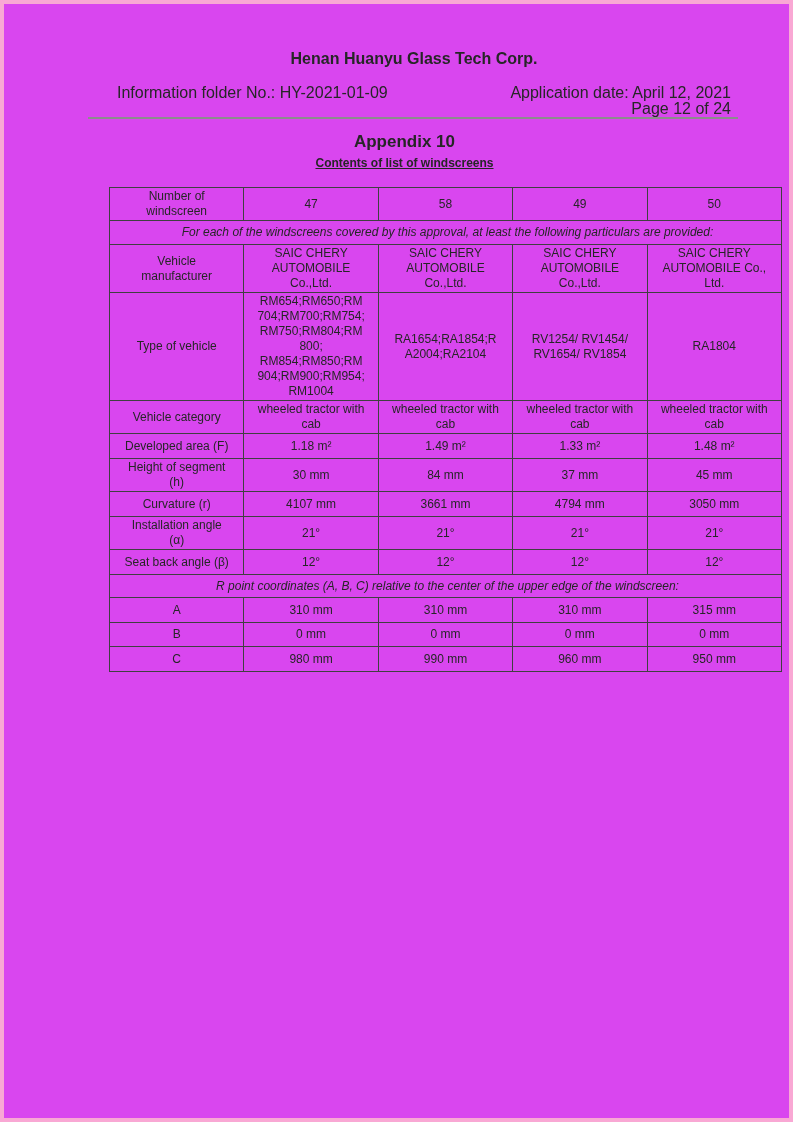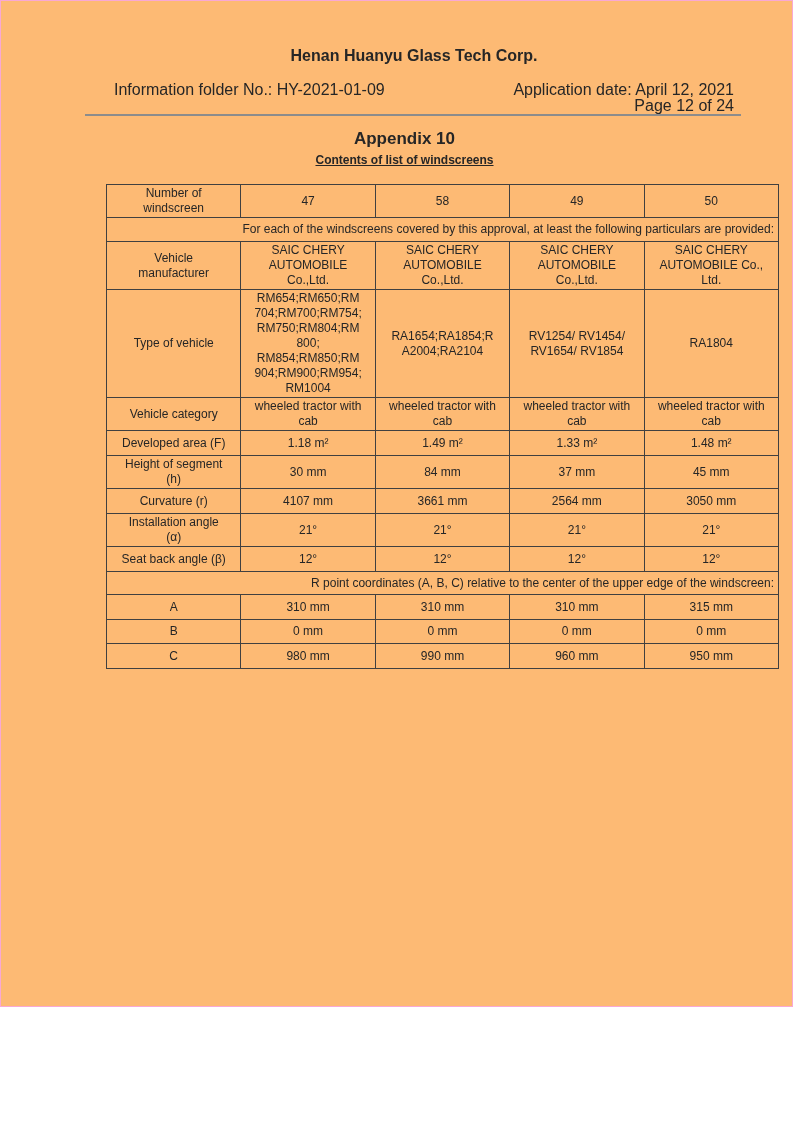--- a/index.html
+++ b/index.html
@@ -1,22 +1,22 @@
 <!DOCTYPE html>
 <html><head>
 <meta charset="utf-8">
 <style>
   html, body { margin: 0; padding: 0; background: #ffffff; }
   .page {
     position: relative;
     width: 793px;
-    height: 1007px;
+    height: 1122px;
     box-sizing: border-box;
-    background: #fdba74;
-    border: 1px solid #f9a8d4;
+    background: #d946ef;
+    border: 4px solid #f9a8d4;
     font-family: "Liberation Sans", "DejaVu Sans", sans-serif;
     color: #262626;
     overflow: hidden;
   }
   .doc-title {
     margin: 45px 51px 0 86px;
     text-align: center;
     font-size: 16px;
     font-weight: bold;
     line-height: 20px;
@@ -60,23 +60,24 @@
   table.ws-table td {
     border: 1px solid #404040;
     text-align: center;
     vertical-align: middle;
     line-height: 15px;
     padding: 1px 4px;
     white-space: pre-line;
     overflow: hidden;
   }
   table.ws-table td.span-cell {
-    text-align: right;
+    text-align: center;
     padding-left: 8px;
     white-space: normal;
+    font-style: italic;
   }
 </style>
 </head>
 <body>
 
 <div class="page">
 
   <div class="doc-title">Henan Huanyu Glass Tech Corp.</div>
 
   <div class="info-row">
@@ -166,21 +167,21 @@
 (h)</td>
         <td>30 mm</td>
         <td>84 mm</td>
         <td>37 mm</td>
         <td>45 mm</td>
       </tr>
       <tr style="height:25px">
         <td>Curvature (r)</td>
         <td>4107 mm</td>
         <td>3661 mm</td>
-        <td>2564 mm</td>
+        <td>4794 mm</td>
         <td>3050 mm</td>
       </tr>
       <tr style="height:30px">
         <td>Installation angle
 (α)</td>
         <td>21°</td>
         <td>21°</td>
         <td>21°</td>
         <td>21°</td>
       </tr>

